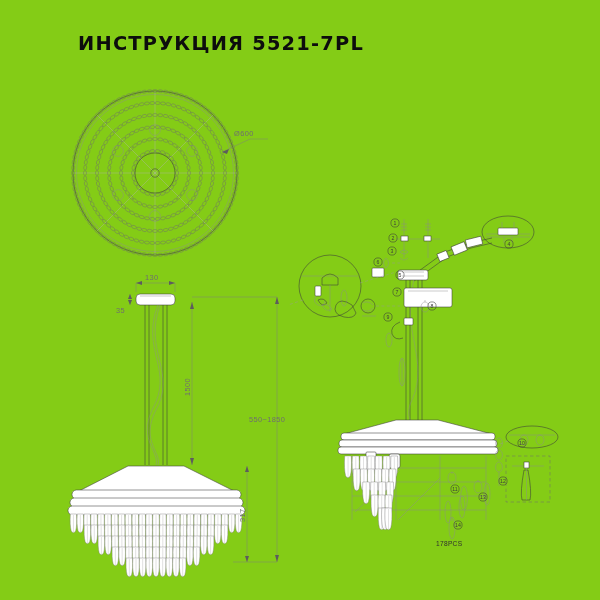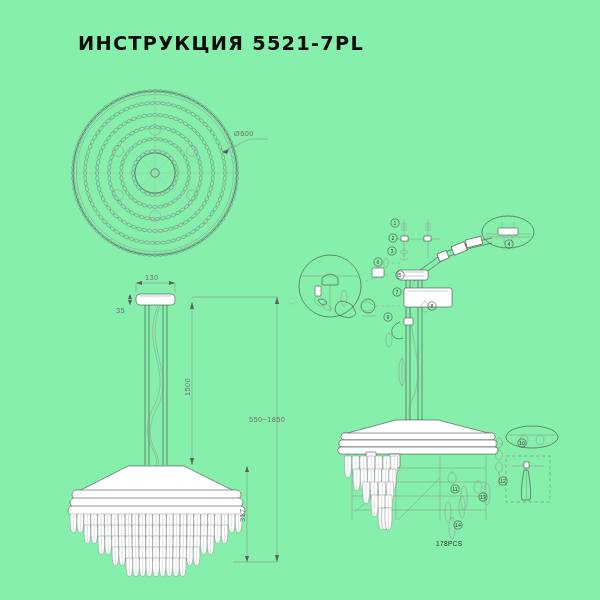--- a/index.html
+++ b/index.html
@@ -1,18 +1,18 @@
 <!DOCTYPE html>
 <html><head>
 <meta charset="utf-8">
 <style>
   html,body{margin:0;padding:0;background:#ffffff;}
   body{width:600px;height:600px;position:relative;overflow:hidden;
        font-family:"Liberation Sans", sans-serif;color:#111;}
-  #sheet{position:absolute;inset:0;width:600px;height:600px;background:#86efac;}
+  #sheet{position:absolute;inset:0;width:600px;height:600px;background:#84cc16;}
 
   .title{
     position:absolute;left:78px;top:32px;
     font-family:"DejaVu Sans", sans-serif;
     font-weight:700;font-size:19px;letter-spacing:1.2px;
     color:#0d0d0d;white-space:nowrap;
     transform:scaleX(1.02);transform-origin:left center;
   }
 
   svg.draw{position:absolute;left:0;top:0;width:600px;height:600px;

